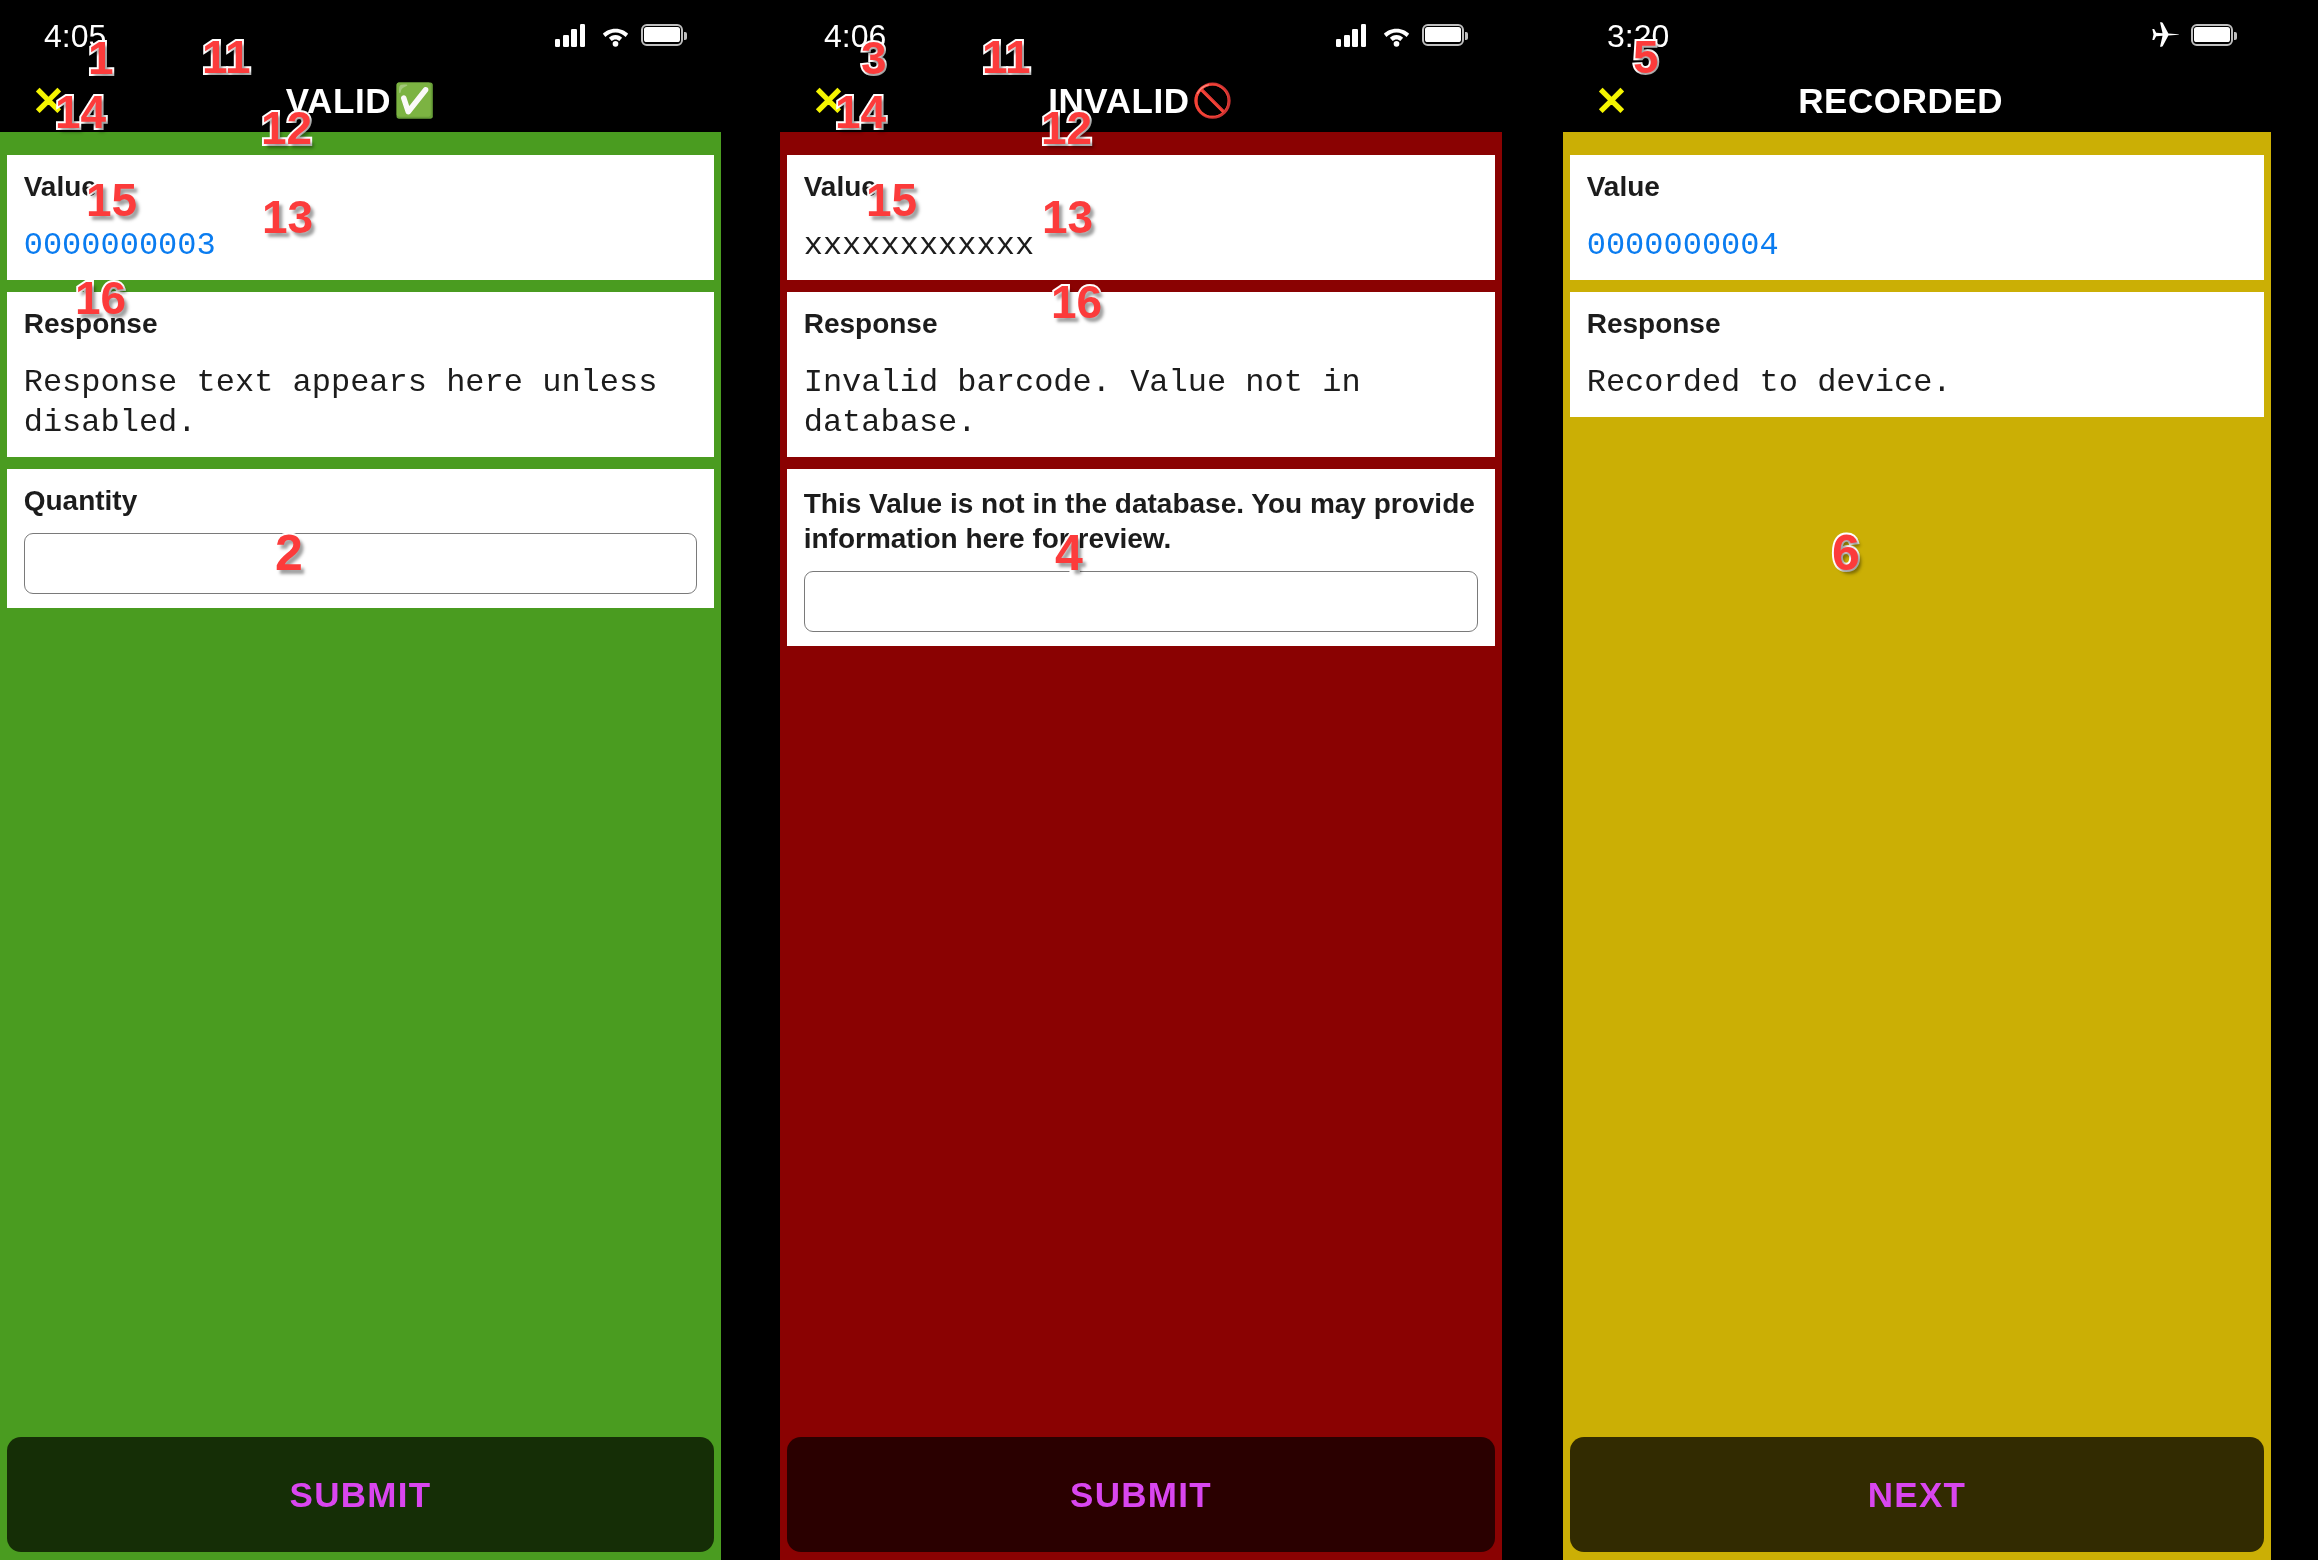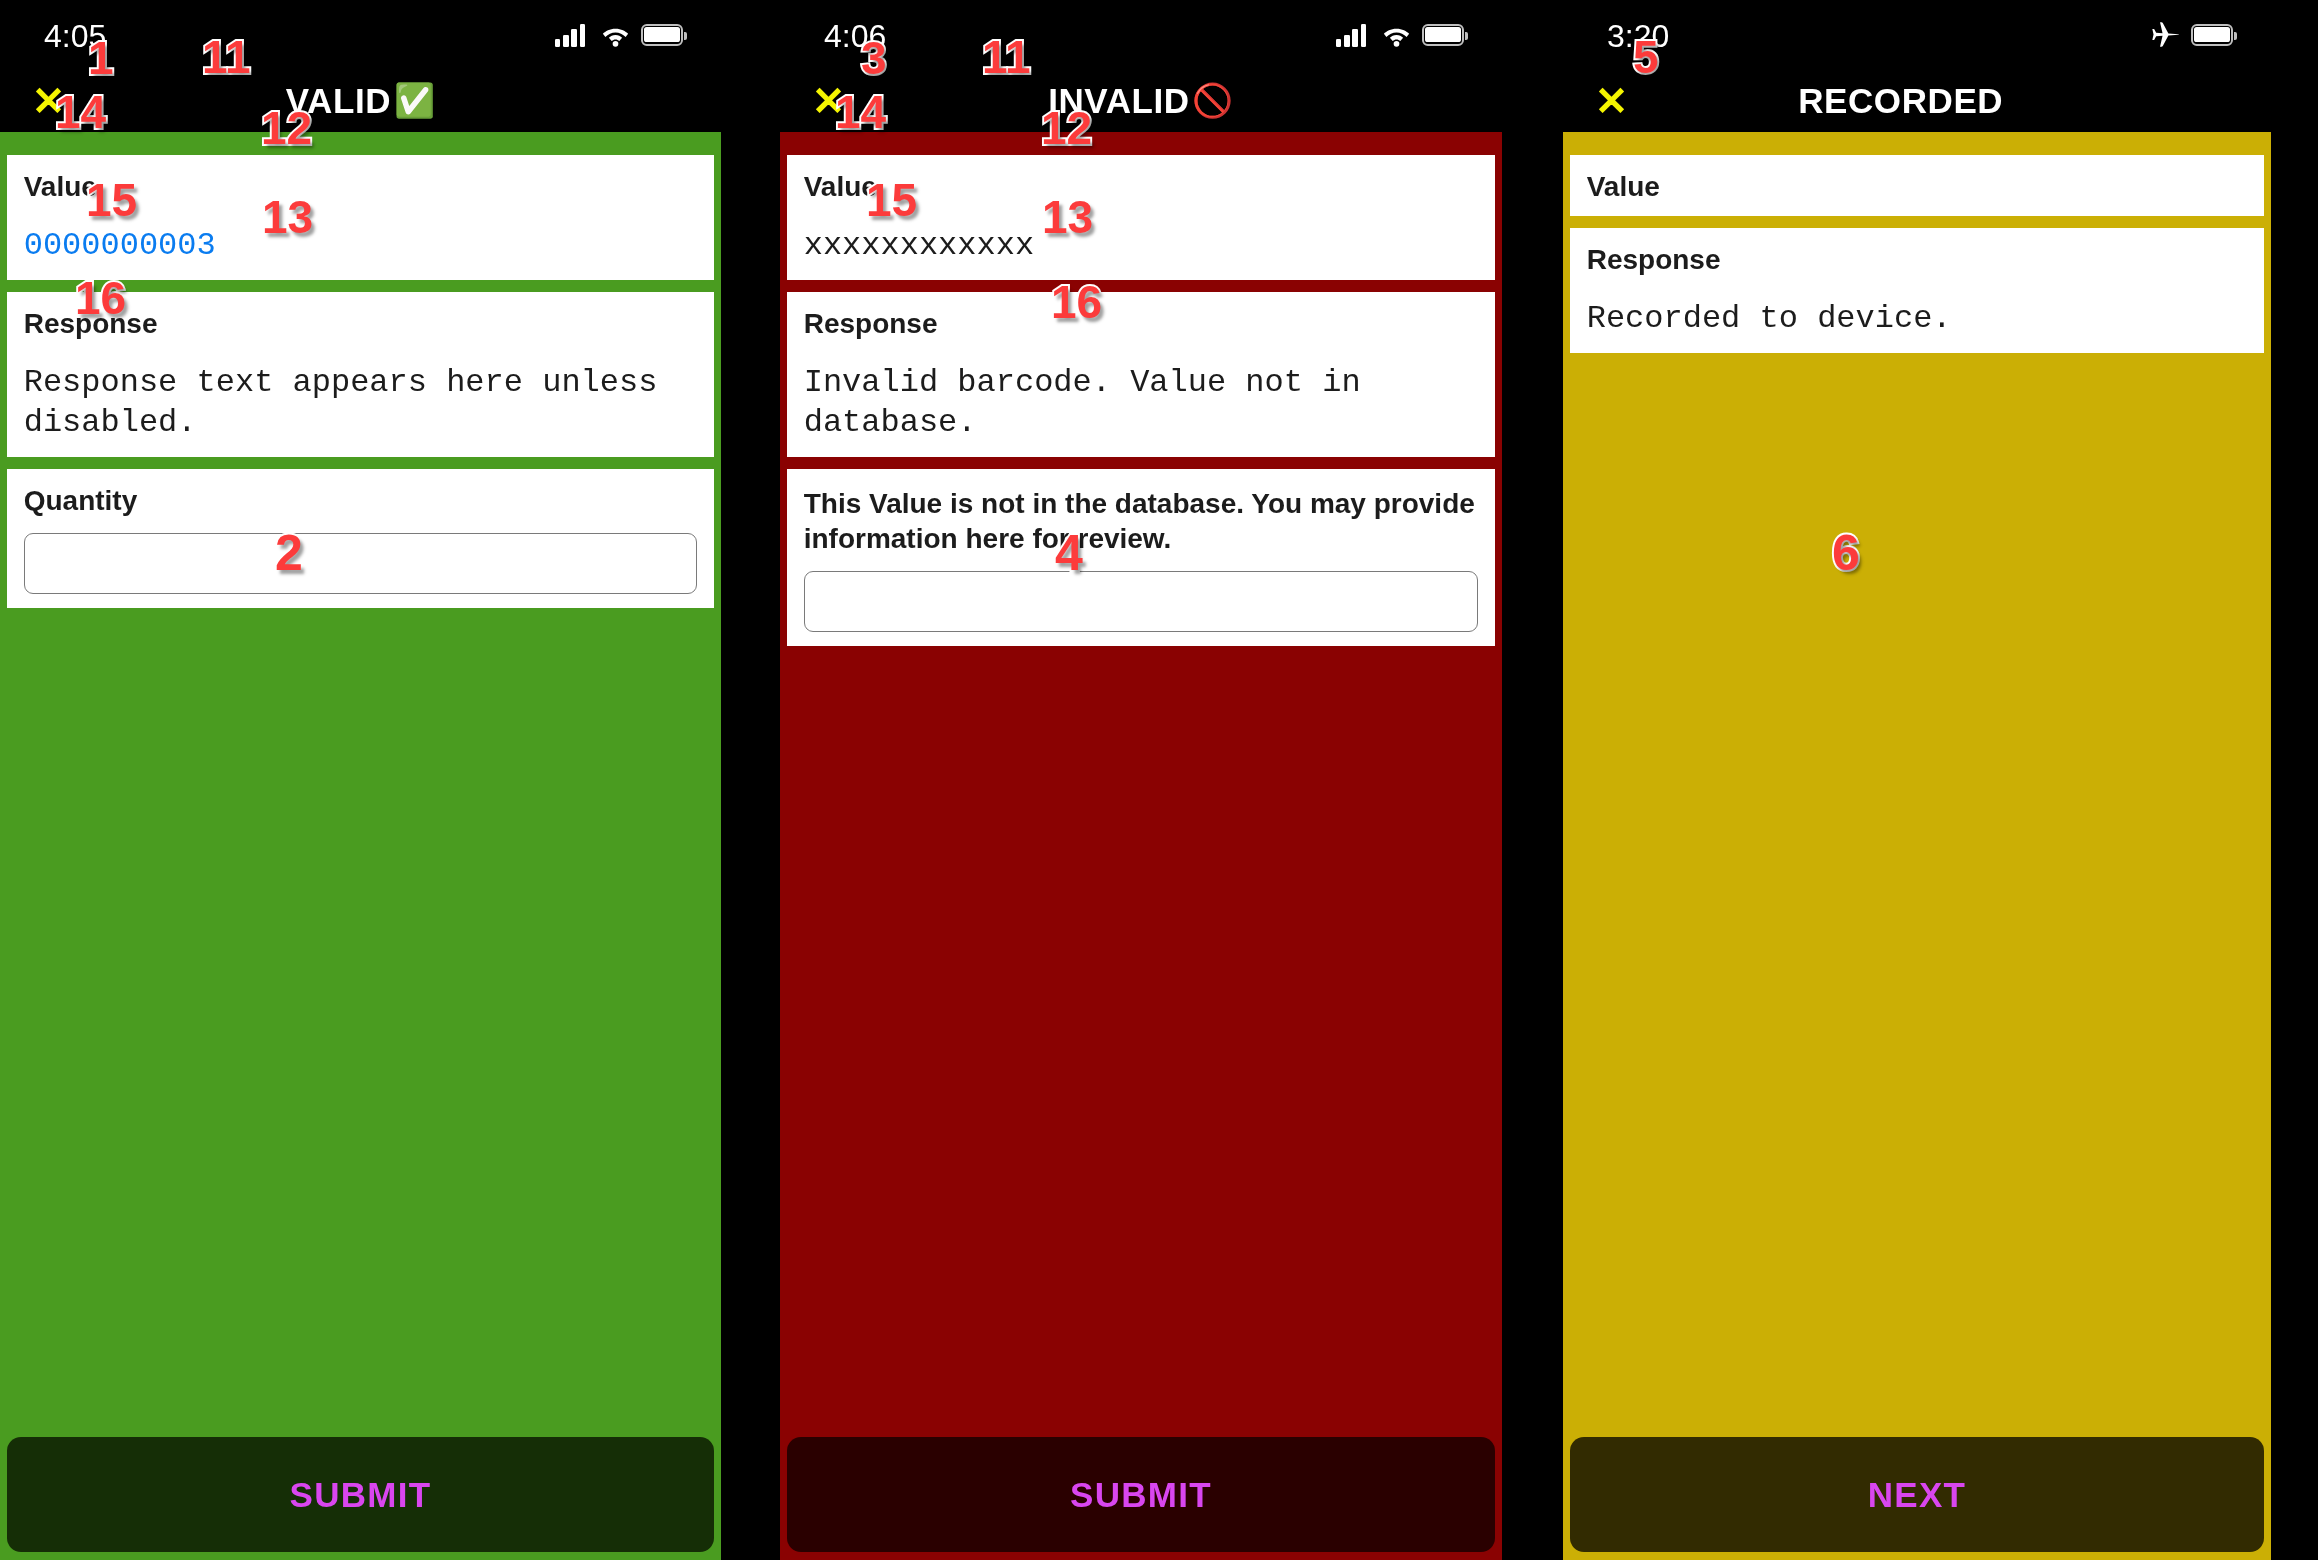--- a/index.html
+++ b/index.html
@@ -406,20 +406,21 @@
       <div class="nav-title-wrap">
         <span class="nav-title">RECORDED</span>
         <span class="nav-status-icon">⚠</span>
       </div>
     </div>
 
     <div class="appbody yellow">
 
       <div class="card first">
         <span class="card-label">Value</span>
+        <div class="card-value link">0000000004</div>
       </div>
 
       <div class="card">
         <span class="card-label">Response</span>
         <div class="card-value plain">Recorded to device.</div>
       </div>
 
       <div class="spacer"></div>
 
       <div class="action-btn yellow">NEXT</div>

